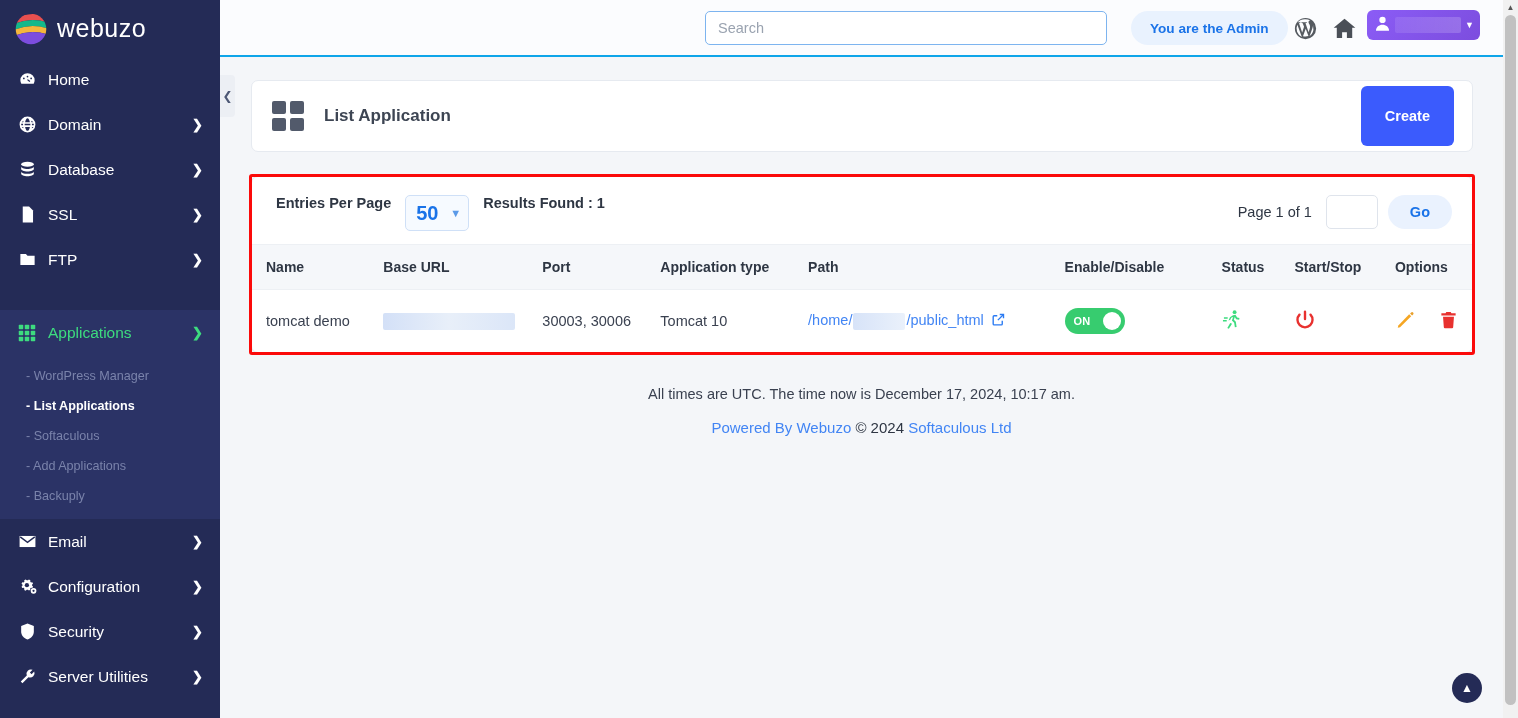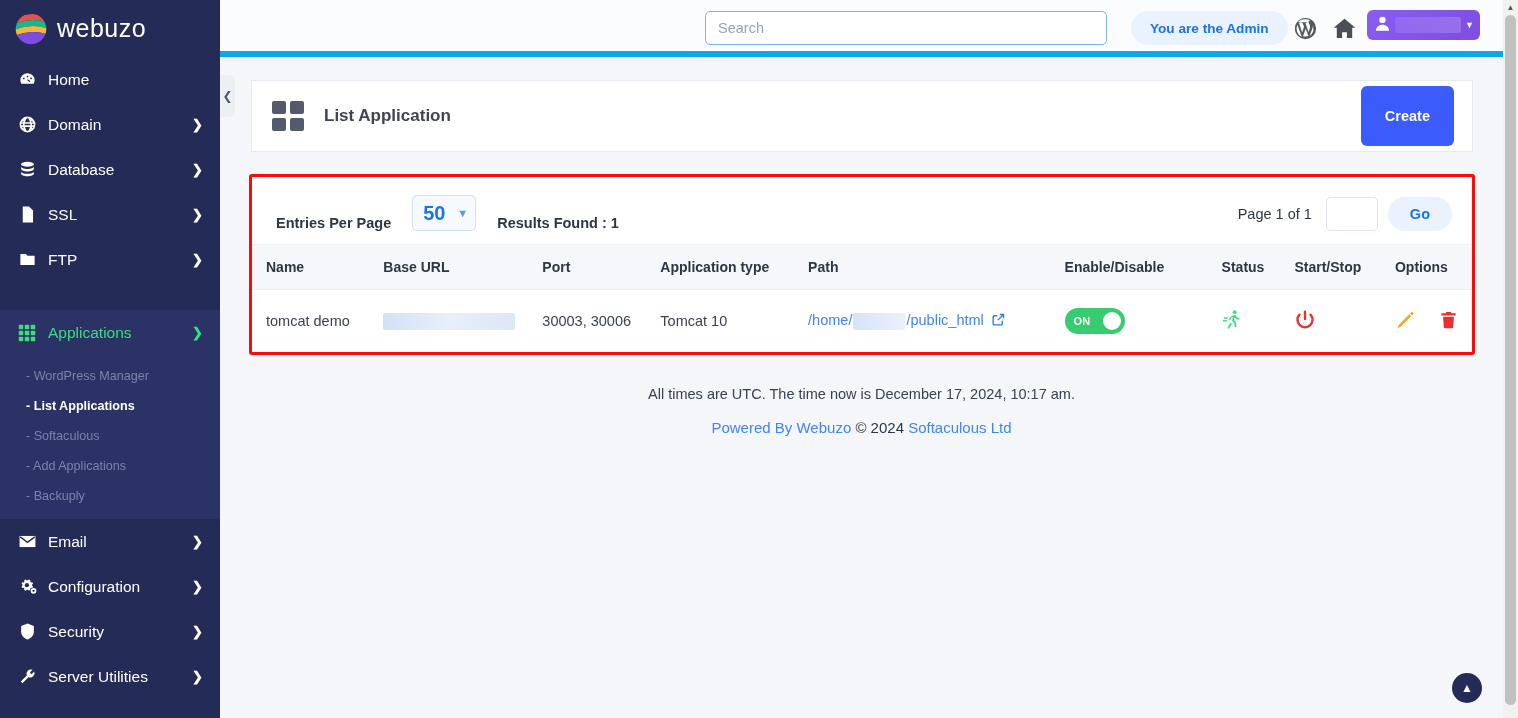--- a/index.html
+++ b/index.html
@@ -39,21 +39,21 @@
   #collapse-btn {
     position: absolute; left: 220px; top: 75px; width: 15px; height: 42px;
     background: #eceff4; border-radius: 0 4px 4px 0;
     display: flex; align-items: center; justify-content: center;
     color: #4d5875; font-size: 12px; cursor: pointer; z-index: 6;
   }
 
   
   #header {
     position: absolute; left: 220px; top: 0; width: 1283px; height: 57px;
-    background: #fbfcfe; border-bottom: 6px solid #0ea5e9;
+    background: #fbfcfe; border-bottom: 2px solid #0ea5e9;
     display: flex; align-items: center;
   }
   #search-input {
     position: absolute; left: 485px; top: 11px; width: 402px; height: 34px;
     border: 1px solid #7db4ef; border-radius: 5px; background: #fff;
     font-family: "Liberation Sans", sans-serif; font-size: 14.5px;
     color: #31415c; padding: 0 12px; outline: none;
   }
   #search-input::placeholder { color: #9aa3b0; }
   #admin-badge {
@@ -70,40 +70,40 @@
   }
   #user-name-redact { flex: 1; height: 16px; margin: 0 4px 0 3px; border-radius: 2px;
     background: linear-gradient(90deg,rgba(255,255,255,.10),rgba(255,255,255,.18)); }
   #user-caret { color: #fff; font-size: 9px; }
 
   
   #main { position: absolute; left: 220px; top: 57px; width: 1283px; height: 661px;
           background: #f4f6f9; overflow: hidden; }
 
   .card {
-    background: #fff; border: 1px solid #e6eaf0; border-radius: 0;
+    background: #fff; border: 1px solid #e6eaf0; border-radius: 7px;
     margin: 23px 30px 0 31px;
   }
   #title-card { height: 72px; display: flex; align-items: center; padding: 0 18px 0 20px; }
   #grid-icon { width: 32px; height: 30px; display: grid;
     grid-template-columns: 14px 14px; grid-template-rows: 13px 13px; gap: 4px; flex:none; }
   #grid-icon i { background: #525a6b; border-radius: 2px; display: block; }
   #panel-title { margin-left: 20px; font-size: 17px; font-weight: bold; color: #3d4553; }
   #create-btn {
     margin-left: auto; background: #3b5bfd; color: #fff; font-weight: bold;
     font-size: 14.5px; border: none; border-radius: 6px; padding: 22px 24px; cursor: pointer;
     font-family: "Liberation Sans", sans-serif;
   }
 
   #table-card { position: relative; margin-top: 24px; padding: 0; }
   #redbox {
     position: absolute; left: -3px; top: -3px; right: -3px; bottom: -3px;
     border: 3px solid #fb0a0a; border-radius: 3px; pointer-events: none;
   }
-  #table-controls { display: flex; align-items: flex-end; padding: 18px 20px 13px 24px; gap: 7px; }
+  #table-controls { display: flex; align-items: flex-start; padding: 18px 20px 13px 24px; }
   .ctl-label { font-size: 14.5px; font-weight: bold; color: #2e3643; }
   #entries-select {
     margin: 0 14px; width: 64px; height: 36px; border: 1px solid #cfe0f7;
     border-radius: 5px; background: #f6faff; color: #1a73e8; font-weight: bold;
     font-size: 20px; padding-left: 10px; appearance: none; cursor: pointer;
     font-family: "Liberation Sans", sans-serif;
   }
   #select-wrap { position: relative; display: inline-block; }
   #select-caret { position: absolute; right: 22px; top: 12px; color: #5b9ae8; font-size: 11px; pointer-events: none; }
   #results-found { font-size: 14.5px; font-weight: bold; color: #2e3643; }

